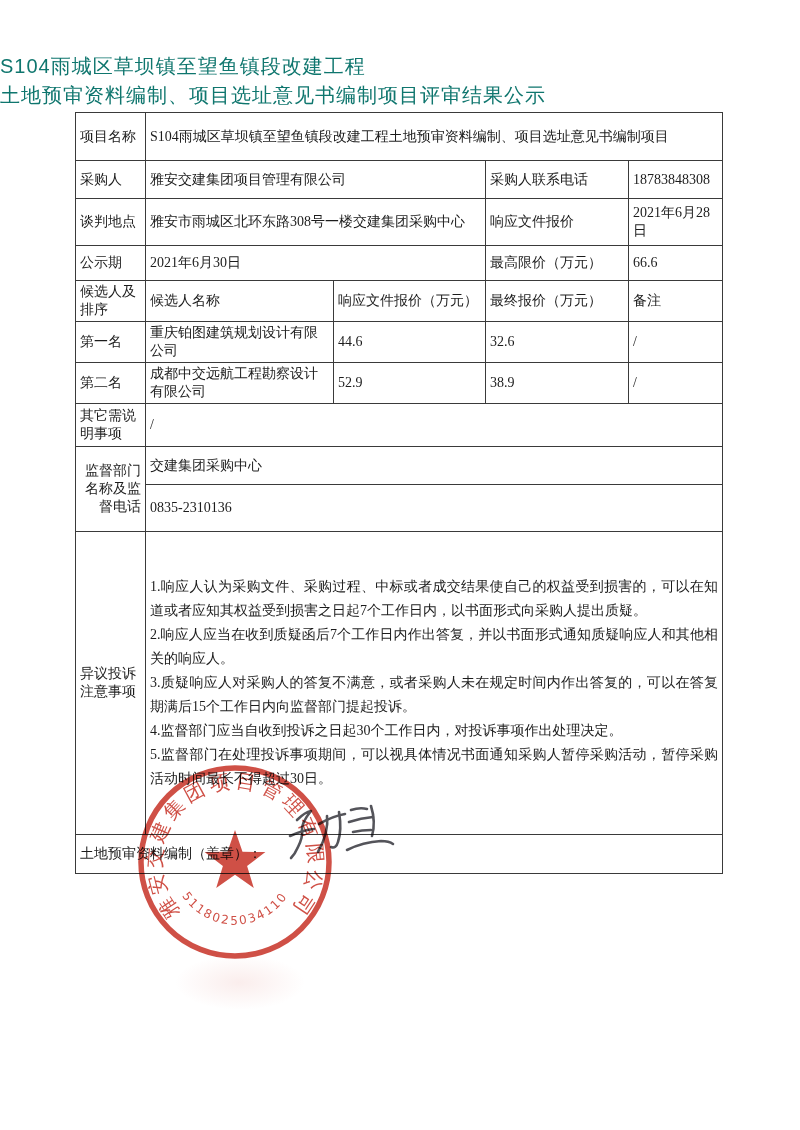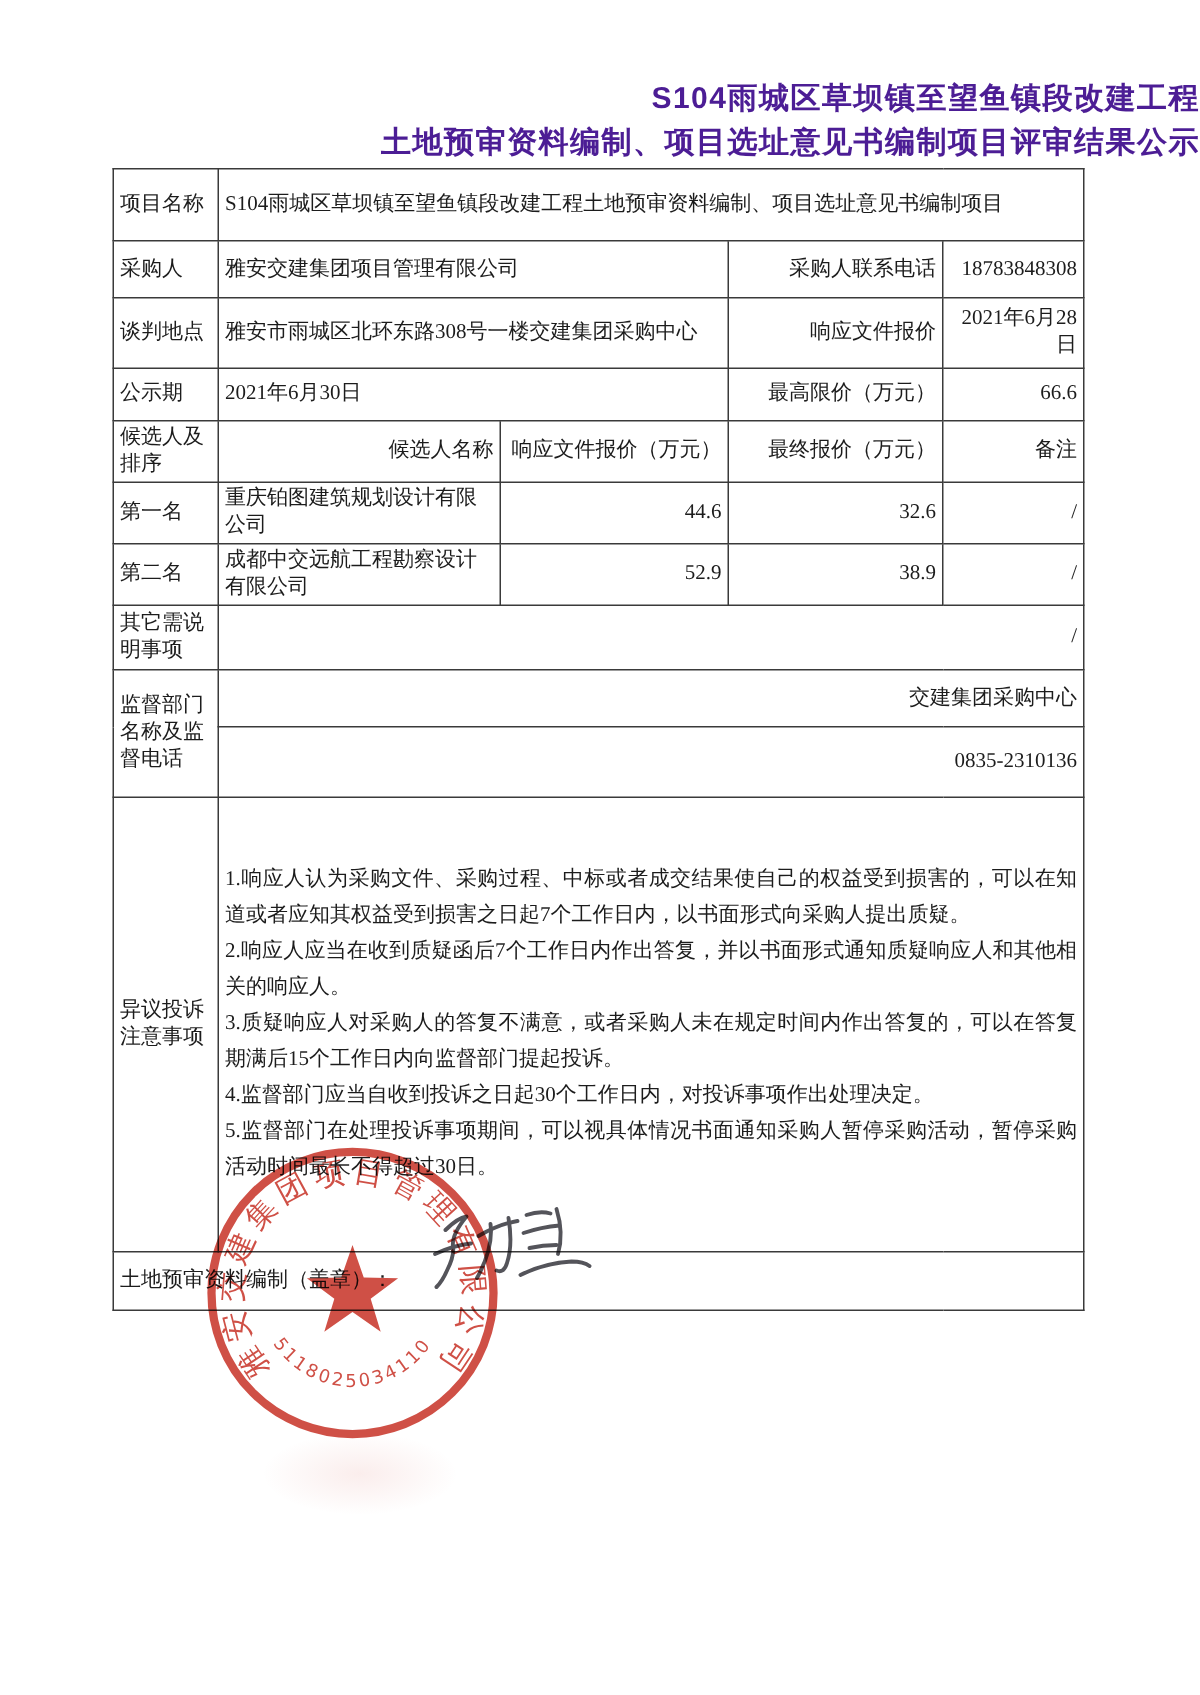--- a/index.html
+++ b/index.html
@@ -10,46 +10,46 @@
     height: 1130px;
     background: #ffffff;
     font-family: "Liberation Serif", "DejaVu Serif", serif;
     color: #1c1c1c;
     overflow: hidden;
   }
   .title-block {
     position: absolute;
     top: 52px; left: 0;
     width: 100%;
-    text-align: right;
+    text-align: left;
     font-family: "Liberation Sans", "DejaVu Sans", sans-serif;
-    font-weight: bold;
+    font-weight: normal;
     font-size: 20px;
     line-height: 29px;
     letter-spacing: 1px;
-    color: #4c1d95;
+    color: #0f766e;
   }
   table.doc {
     position: absolute;
     left: 75px; top: 112px;
     width: 647px;
     border-collapse: collapse;
     table-layout: fixed;
   }
   table.doc td {
     border: 1px solid #3a3a3a;
     font-size: 14px;
     line-height: 18px;
     padding: 2px 4px;
     vertical-align: middle;
     overflow: hidden;
   }
   .lbl { padding: 2px 3px; }
-  .c   { text-align: right; }
-  .cc  { text-align: left; }
+  .c   { text-align: left; }
+  .cc  { text-align: right; }
   .r1 td { height: 48px; }
   .r2 td { height: 38px; }
   .r3 td { height: 47px; }
   .r4 td { height: 35px; }
   .r5 td { height: 33px; line-height: 16px; }
   .r6 td { height: 39px; }
   .r7 td { height: 40px; }
   .r8 td { height: 43px; }
   .r9 td { height: 38px; }
   .r10 td { height: 47px; margin-top: 28px; }

